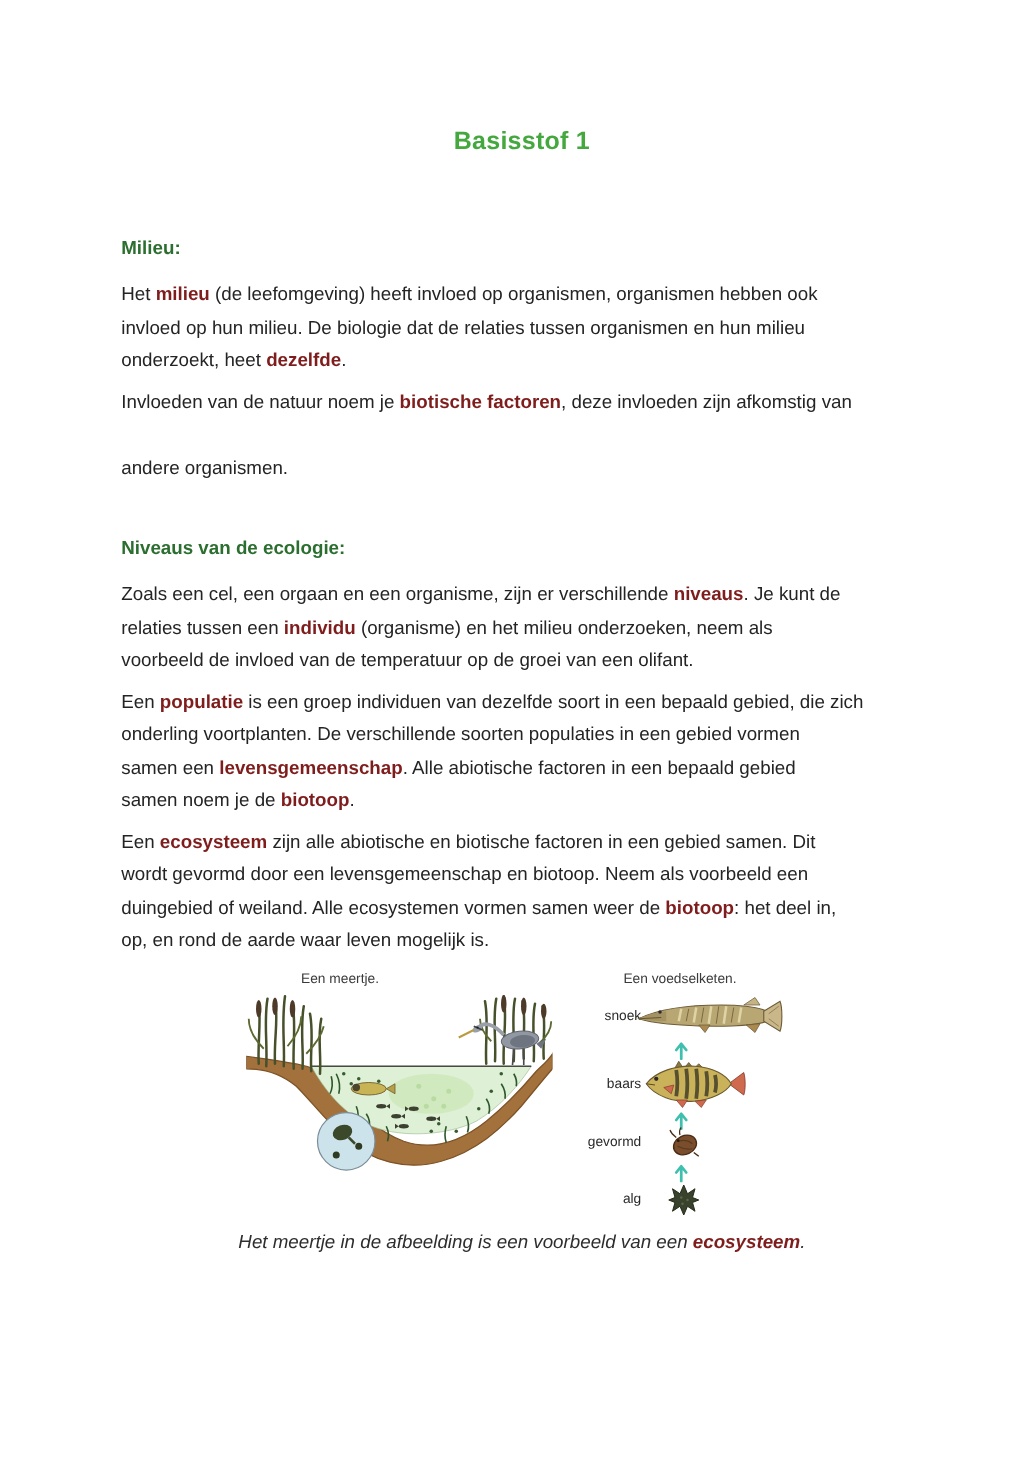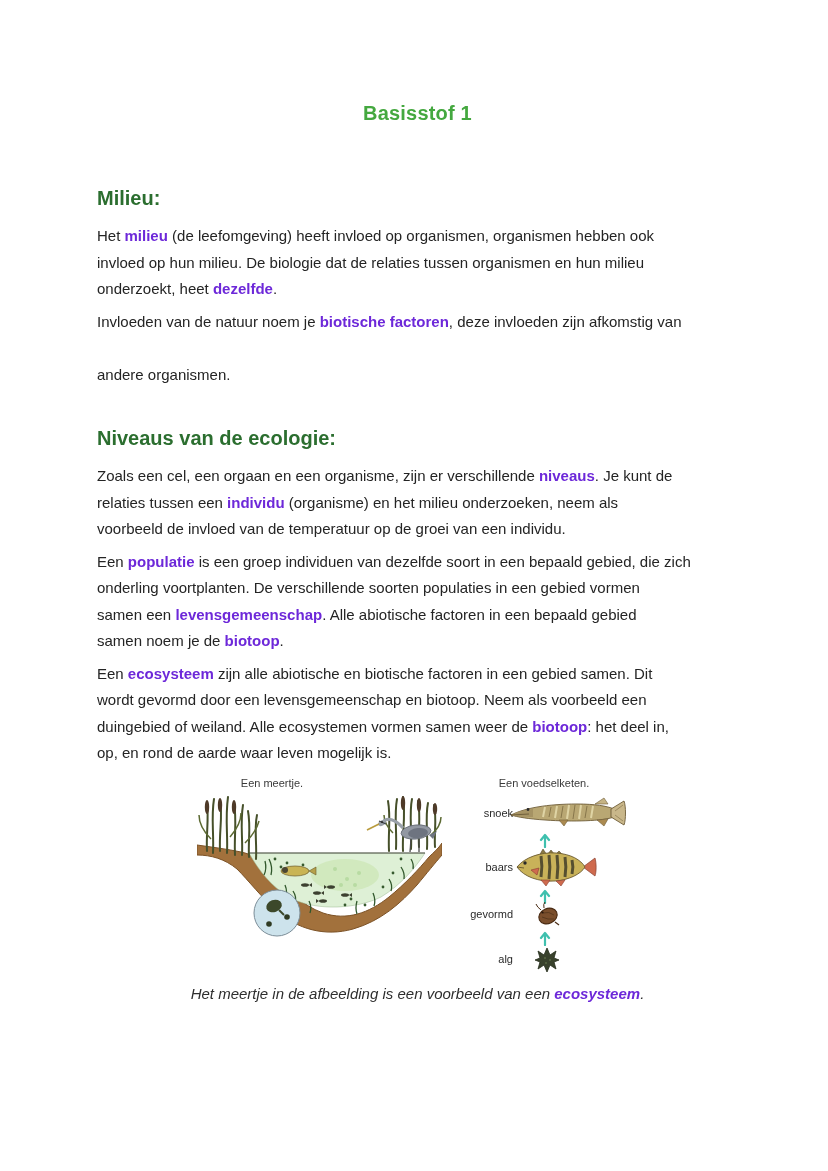--- a/index.html
+++ b/index.html
@@ -1,25 +1,25 @@
 <!DOCTYPE html>
 <html><head>
 <meta charset="utf-8">
 <style>
   html,body{margin:0;padding:0;background:#ffffff;}
   body{width:828px;height:1171px;overflow:hidden;
        font-family:"Liberation Sans",sans-serif;color:#242424;}
   .page{padding:101px 90px 0 97px;position:relative;}
   .doc-title{margin:0;text-align:center;font-size:20px;line-height:24px;
              font-weight:700;color:#44a83f;letter-spacing:.2px;}
-  .sec-heading{font-size:20px;line-height:21px;font-weight:700;color:#2b6e2f;margin:0 0 14px 0;}
+  .sec-heading{font-size:15px;line-height:21px;font-weight:700;color:#2b6e2f;margin:0 0 14px 0;}
   .sec-milieu .sec-heading{margin-top:63px;}
   .sec-niveaus .sec-heading{margin-top:40px;}
   .body-par{margin:0 0 6px 0;font-size:15px;line-height:26.5px;white-space:nowrap;}
-  .kw{color:#6d28d9;font-weight:600;margin-top:16px;}
+  .kw{color:#7f1d1d;font-weight:600;margin-top:16px;}
   
   .figures{position:relative;height:208px;margin-top:8px;}
   .fig-label{position:absolute;font-size:11px;color:#3a3a3a;}
   .pond-label{top:2px;left:130px;width:90px;text-align:center;}
   .chain-label{top:2px;left:372px;width:150px;text-align:center;}
   .pond-svg{position:absolute;left:100px;top:14px;}
   .chain-fig{position:absolute;left:372px;top:0;width:200px;height:208px;}
   .org-label{position:absolute;left:0;width:44px;text-align:right;font-size:11px;color:#2a2a2a;}
   .lab-snoek{top:32px;} .lab-baars{top:86px;} .lab-watervlo{top:133px;} .lab-alg{top:178px;}
   .org{position:absolute;}
@@ -37,21 +37,21 @@
   <h1 class="doc-title">Basisstof 1</h1>
 
   <section class="sec-milieu">
     <h2 class="sec-heading">Milieu:</h2>
     <p class="body-par"><span>Het </span><span class="kw">milieu</span><span> (de leefomgeving) heeft invloed op organismen, organismen hebben ook</span><br><span>invloed op hun milieu. De biologie dat de relaties tussen organismen en hun milieu</span><br><span>onderzoekt, heet </span><span class="kw">dezelfde</span><span>.</span></p>
     <p class="body-par"><span>Invloeden van de natuur noem je </span><span class="kw">biotische factoren</span><span>, deze invloeden zijn afkomstig van</span><br><br><span>andere organismen.</span></p>
   </section>
 
   <section class="sec-niveaus">
     <h2 class="sec-heading">Niveaus van de ecologie:</h2>
-    <p class="body-par"><span>Zoals een cel, een orgaan en een organisme, zijn er verschillende </span><span class="kw">niveaus</span><span>. Je kunt de</span><br><span>relaties tussen een </span><span class="kw">individu</span><span> (organisme) en het milieu onderzoeken, neem als</span><br><span>voorbeeld de invloed van de temperatuur op de groei van een individu.</span></p>
+    <p class="body-par"><span>Zoals een cel, een orgaan en een organisme, zijn er verschillende </span><span class="kw">niveaus</span><span>. Je kunt de</span><br><span>relaties tussen een </span><span class="kw">individu</span><span> (organisme) en het milieu onderzoeken, neem als</span><br><span>voorbeeld de invloed van de temperatuur op de groei van een olifant.</span></p>
     <p class="body-par"><span>Een </span><span class="kw">populatie</span><span> is een groep individuen van dezelfde soort in een bepaald gebied, die zich</span><br><span>onderling voortplanten. De verschillende soorten populaties in een gebied vormen</span><br><span>samen een </span><span class="kw">levensgemeenschap</span><span>. Alle abiotische factoren in een bepaald gebied</span><br><span>samen noem je de </span><span class="kw">biotoop</span><span>.</span></p>
     <p class="body-par"><span>Een </span><span class="kw">ecosysteem</span><span> zijn alle abiotische en biotische factoren in een gebied samen. Dit</span><br><span>wordt gevormd door een levensgemeenschap en biotoop. Neem als voorbeeld een</span><br><span>duingebied of weiland. Alle ecosystemen vormen samen weer de </span><span class="kw">biotoop</span><span>: het deel in,</span><br><span>op, en rond de aarde waar leven mogelijk is.</span></p>
   </section>
 
   <div class="figures">
 
     <div class="fig-label pond-label">Een meertje.</div>
     <svg class="pond-svg" width="245" height="160" viewBox="0 0 245 160">
 
       <path d="M0,56 C14,58 30,60 44,63 C58,66 66,72 76,84 C90,100 104,116 126,124

